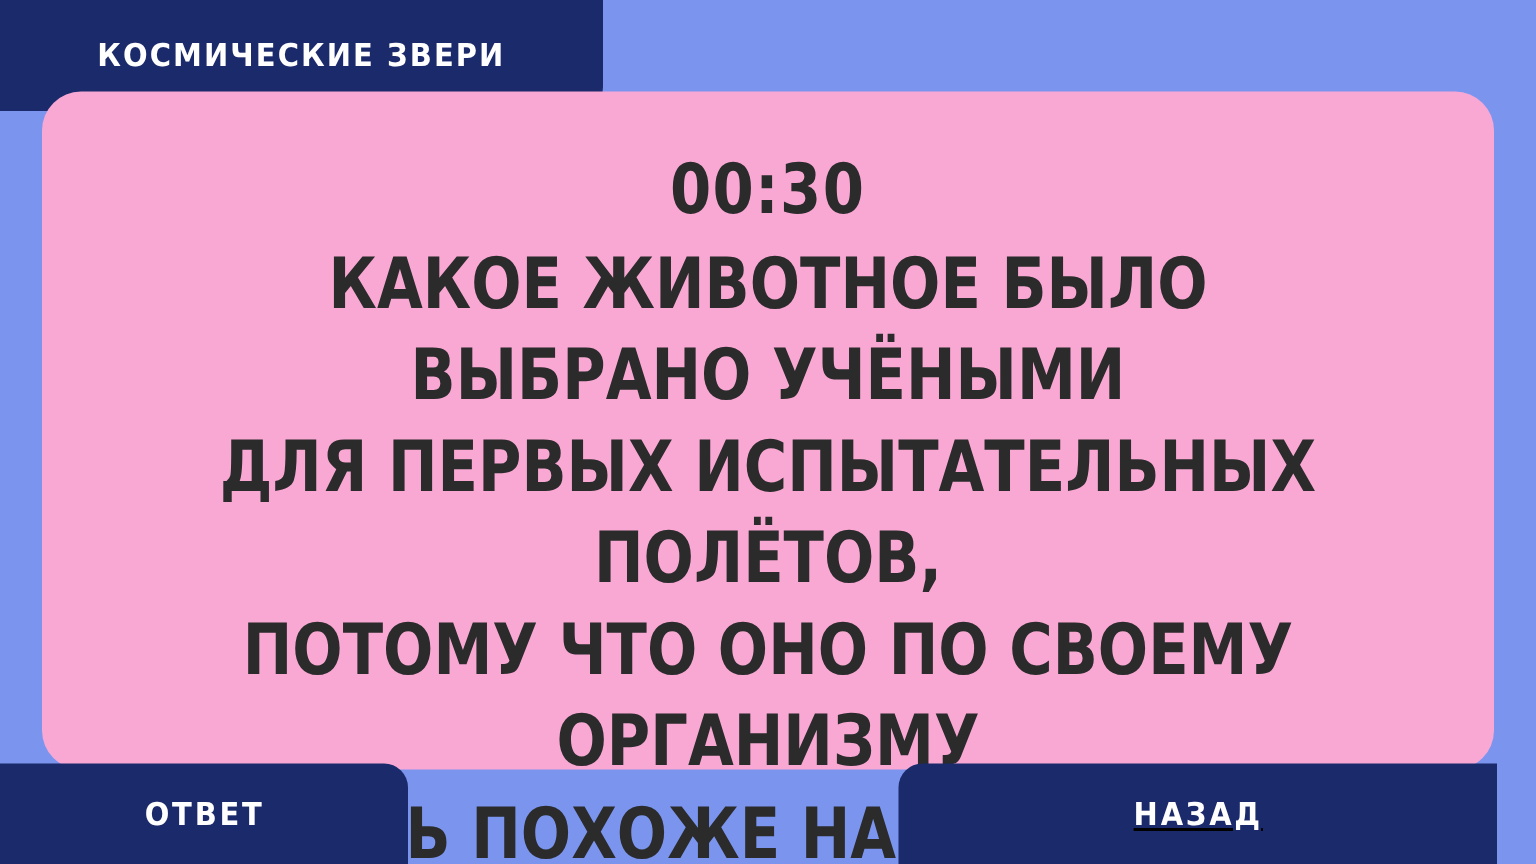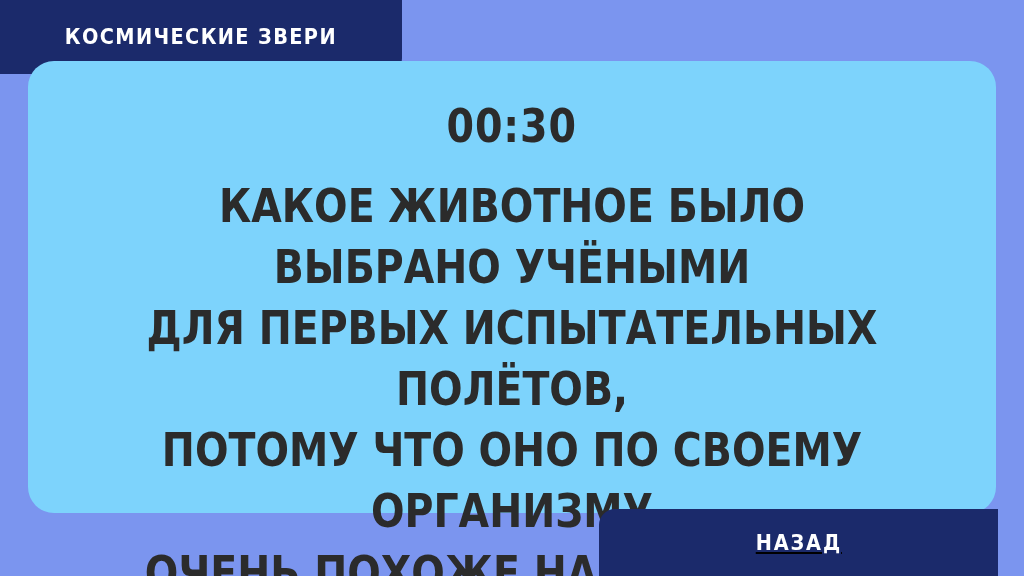--- a/index.html
+++ b/index.html
@@ -101,28 +101,27 @@
     white-space: nowrap;
   }
 
   
   .card {
     position: absolute;
     left: 28px;
     top: 61px;
     width: 968px;
     height: 452px;
-    background: #7dd3fc;
+    background: #f9a8d4;
     border-radius: 26px;
     box-sizing: border-box;
     padding: 16px 24px 20px 24px;
     display: flex;
     flex-direction: column;
     align-items: center;
-    gap: 16px;
   }
 
   .timer {
     color: #2b2b2b;
     font-family: "DejaVu Sans", sans-serif;
     font-weight: bold;
     font-size: 46px;
     letter-spacing: 1px;
     margin-top: 22px;
     margin-bottom: 6px;
@@ -156,18 +155,21 @@
 
 
   <div class="card">
     <div class="timer">00:30</div>
     <div class="question">Какое животное было выбрано учёными
 для первых испытательных полётов,
 потому что оно по своему организму
 очень похоже на человека?</div>
   </div>
 
+  <div class="bottom-left-bar">
+    <span class="btn-label">Ответ</span>
+  </div>
 
   <div class="bottom-right-bar">
     <span class="btn-label">Назад</span>
   </div>
 
 </div>
 
 </body></html>

